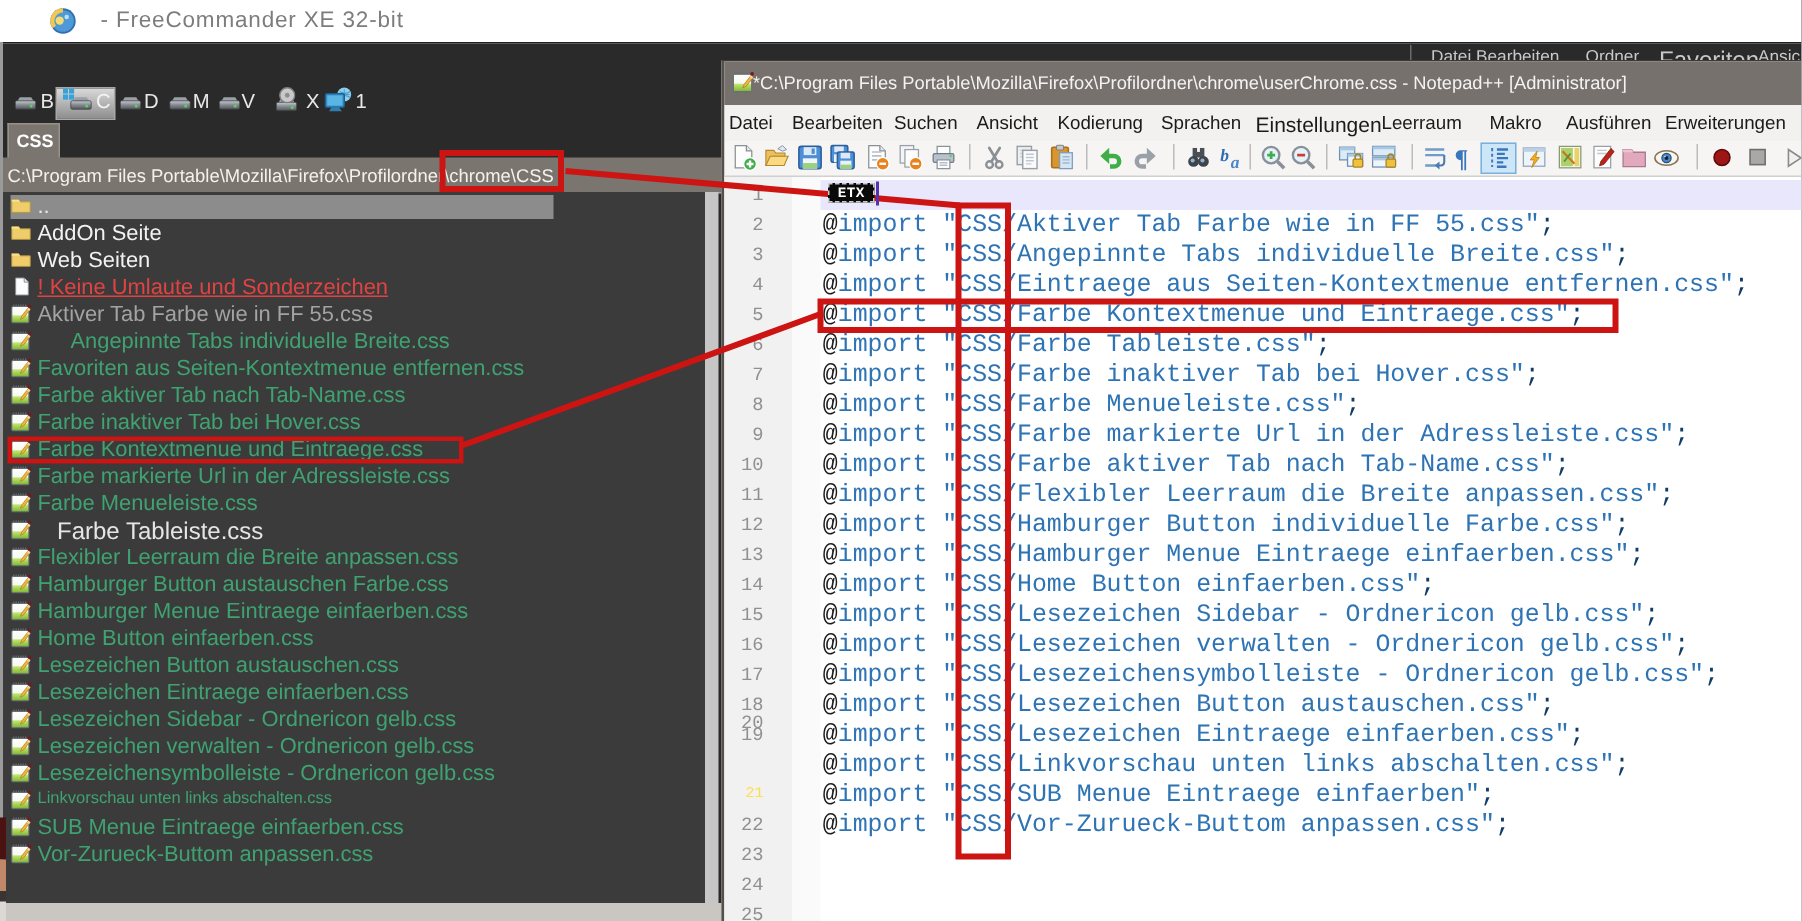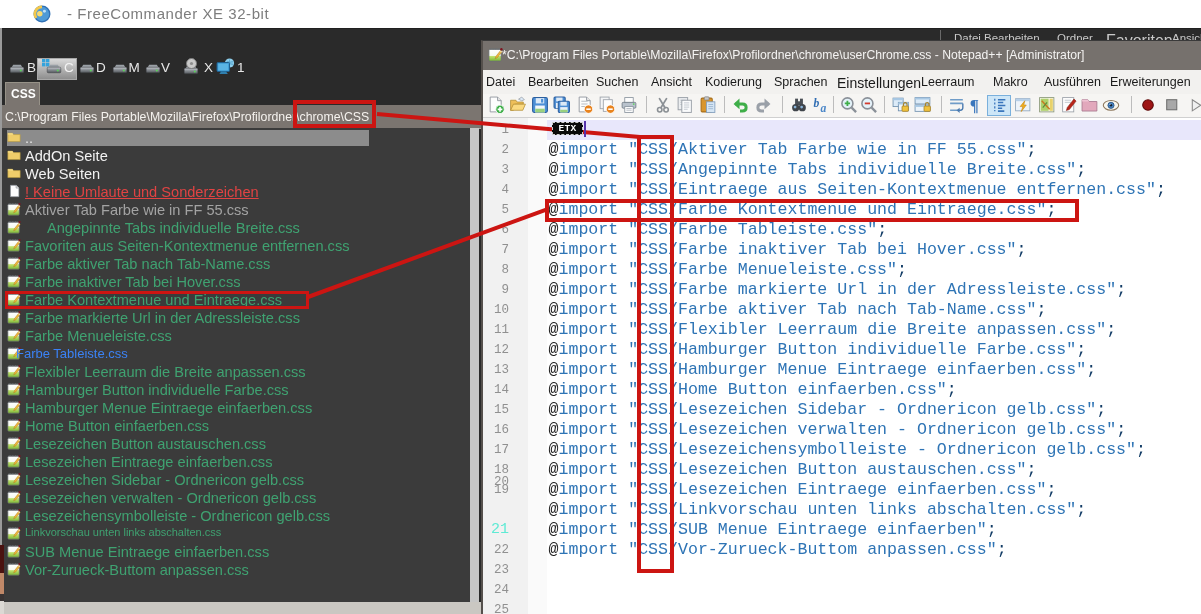--- a/index.html
+++ b/index.html
@@ -156,29 +156,29 @@
     <use href="#nppdoc" width="14" height="14"></use>
   </svg>
 <div class="abs" style="left:25px;top:310.0px;font-size:14.6px;color:#3fa271;white-space:pre;">Farbe markierte Url in der Adressleiste.css</div>
 <svg class="abs" style="left:7px;top:328.0px;" width="14" height="14">
     <use href="#nppdoc" width="14" height="14"></use>
   </svg>
 <div class="abs" style="left:25px;top:328.0px;font-size:14.6px;color:#3fa271;white-space:pre;">Farbe Menueleiste.css</div>
 <svg class="abs" style="left:7px;top:346.0px;" width="14" height="14">
     <use href="#nppdoc" width="14" height="14"></use>
   </svg>
-<div class="abs" style="left:16px;top:346.0px;font-size:13px;color:#3b82f6;white-space:pre;">Farbe Tableiste.css</div>
+<div class="abs" style="left:38px;top:346.0px;font-size:16px;color:#e5e5e5;white-space:pre;">Farbe Tableiste.css</div>
 <svg class="abs" style="left:7px;top:364.0px;" width="14" height="14">
     <use href="#nppdoc" width="14" height="14"></use>
   </svg>
 <div class="abs" style="left:25px;top:364.0px;font-size:14.6px;color:#3fa271;white-space:pre;">Flexibler Leerraum die Breite anpassen.css</div>
 <svg class="abs" style="left:7px;top:382.0px;" width="14" height="14">
     <use href="#nppdoc" width="14" height="14"></use>
   </svg>
-<div class="abs" style="left:25px;top:382.0px;font-size:14.6px;color:#3fa271;white-space:pre;">Hamburger Button individuelle Farbe.css</div>
+<div class="abs" style="left:25px;top:382.0px;font-size:14.6px;color:#3fa271;white-space:pre;">Hamburger Button austauschen Farbe.css</div>
 <svg class="abs" style="left:7px;top:400.0px;" width="14" height="14">
     <use href="#nppdoc" width="14" height="14"></use>
   </svg>
 <div class="abs" style="left:25px;top:400.0px;font-size:14.6px;color:#3fa271;white-space:pre;">Hamburger Menue Eintraege einfaerben.css</div>
 <svg class="abs" style="left:7px;top:418.0px;" width="14" height="14">
     <use href="#nppdoc" width="14" height="14"></use>
   </svg>
 <div class="abs" style="left:25px;top:418.0px;font-size:14.6px;color:#3fa271;white-space:pre;">Home Button einfaerben.css</div>
 <svg class="abs" style="left:7px;top:436.0px;" width="14" height="14">
     <use href="#nppdoc" width="14" height="14"></use>
@@ -420,21 +420,21 @@
 <div class="abs mono" style="left:459px;top:323px;width:50px;text-align:right;font-size:12.5px;line-height:14px;color:#909090;">11</div>
 <div class="abs mono" style="left:459px;top:343px;width:50px;text-align:right;font-size:12.5px;line-height:14px;color:#909090;">12</div>
 <div class="abs mono" style="left:459px;top:363px;width:50px;text-align:right;font-size:12.5px;line-height:14px;color:#909090;">13</div>
 <div class="abs mono" style="left:459px;top:383px;width:50px;text-align:right;font-size:12.5px;line-height:14px;color:#909090;">14</div>
 <div class="abs mono" style="left:459px;top:403px;width:50px;text-align:right;font-size:12.5px;line-height:14px;color:#909090;">15</div>
 <div class="abs mono" style="left:459px;top:423px;width:50px;text-align:right;font-size:12.5px;line-height:14px;color:#909090;">16</div>
 <div class="abs mono" style="left:459px;top:443px;width:50px;text-align:right;font-size:12.5px;line-height:14px;color:#909090;">17</div>
 <div class="abs mono" style="left:459px;top:463px;width:50px;text-align:right;font-size:12.5px;line-height:14px;color:#909090;">18</div>
 <div class="abs mono" style="left:459px;top:483px;width:50px;text-align:right;font-size:12.5px;line-height:14px;color:#909090;">19</div>
 <div class="abs mono" style="left:459px;top:475px;width:50px;text-align:right;font-size:12.5px;line-height:14px;color:#909090;">20</div>
-<div class="abs mono" style="left:459px;top:523px;width:50px;text-align:right;font-size:15px;line-height:14px;color:#5eead4;">21</div>
+<div class="abs mono" style="left:459px;top:523px;width:50px;text-align:right;font-size:10px;line-height:14px;color:#fde047;">21</div>
 <div class="abs mono" style="left:459px;top:543px;width:50px;text-align:right;font-size:12.5px;line-height:14px;color:#909090;">22</div>
 <div class="abs mono" style="left:459px;top:563px;width:50px;text-align:right;font-size:12.5px;line-height:14px;color:#909090;">23</div>
 <div class="abs mono" style="left:459px;top:583px;width:50px;text-align:right;font-size:12.5px;line-height:14px;color:#909090;">24</div>
 <div class="abs mono" style="left:459px;top:603px;width:50px;text-align:right;font-size:12.5px;line-height:14px;color:#909090;">25</div>
 <div class="abs mono" style="left:548.5px;top:140px;font-size:16.6px;line-height:20px;white-space:pre;color:#2e74b5;"><span style="color:#1c1c1c;">@</span>import "CSS/Aktiver Tab Farbe wie in FF 55.css"<span style="color:#123c66;">;</span></div>
 <div class="abs mono" style="left:548.5px;top:160px;font-size:16.6px;line-height:20px;white-space:pre;color:#2e74b5;"><span style="color:#1c1c1c;">@</span>import "CSS/Angepinnte Tabs individuelle Breite.css"<span style="color:#123c66;">;</span></div>
 <div class="abs mono" style="left:548.5px;top:180px;font-size:16.6px;line-height:20px;white-space:pre;color:#2e74b5;"><span style="color:#1c1c1c;">@</span>import "CSS/Eintraege aus Seiten-Kontextmenue entfernen.css"<span style="color:#123c66;">;</span></div>
 <div class="abs mono" style="left:548.5px;top:200px;font-size:16.6px;line-height:20px;white-space:pre;color:#2e74b5;"><span style="color:#1c1c1c;">@</span>import "CSS/Farbe Kontextmenue und Eintraege.css"<span style="color:#123c66;">;</span></div>
 <div class="abs mono" style="left:548.5px;top:220px;font-size:16.6px;line-height:20px;white-space:pre;color:#2e74b5;"><span style="color:#1c1c1c;">@</span>import "CSS/Farbe Tableiste.css"<span style="color:#123c66;">;</span></div>
 <div class="abs mono" style="left:548.5px;top:240px;font-size:16.6px;line-height:20px;white-space:pre;color:#2e74b5;"><span style="color:#1c1c1c;">@</span>import "CSS/Farbe inaktiver Tab bei Hover.css"<span style="color:#123c66;">;</span></div>

